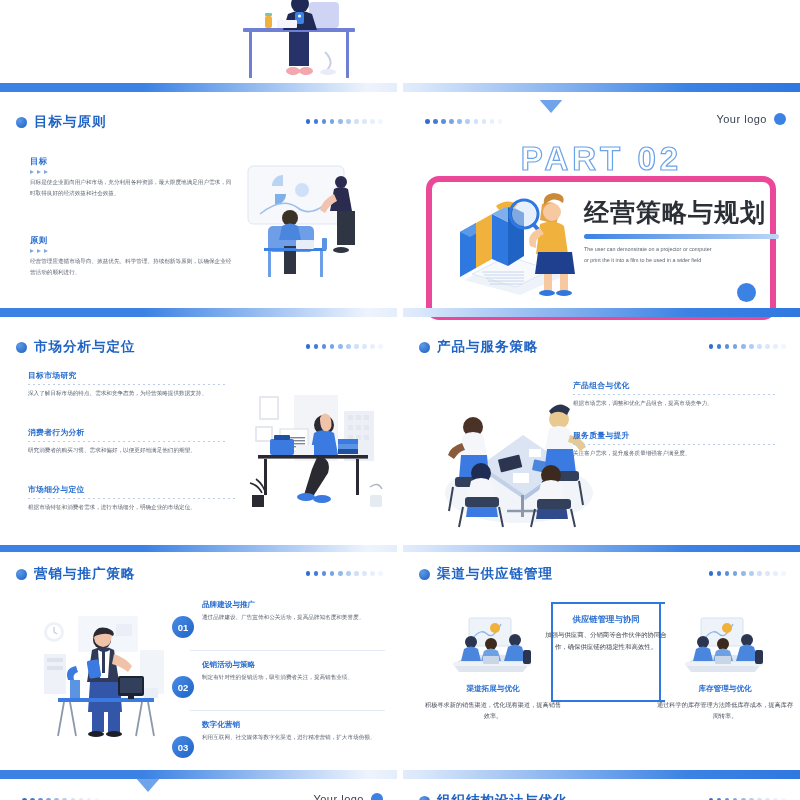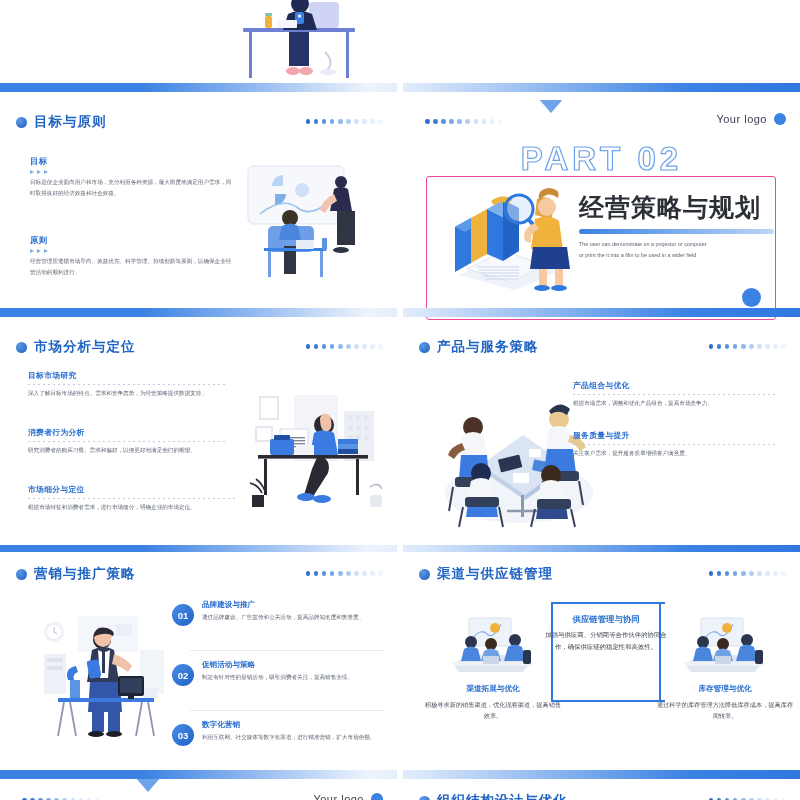--- a/index.html
+++ b/index.html
@@ -65,21 +65,21 @@
   .blk .arrows { display:flex; gap:3px; margin-bottom:3px; }
   .blk .arrows span { width:0;height:0;border-left:4px solid #7fa9e0;border-top:2.6px solid transparent;border-bottom:2.6px solid transparent;}
   .blk p { width:205px; font-size:5.6px; line-height:2.0; color:#5b6370; }
   .part-label {
     position:absolute; left:0; right:0; top:40px; text-align:center;
     font-size:33px; font-weight:700; letter-spacing:4px;
     color:transparent; -webkit-text-stroke:1.2px #6ba3ea;
   }
   .part-card {
     position:absolute; left:23px; top:76px; width:350px; height:144px;
-    border:1px solid #ec4899; border-radius:3px; background:#fff;
+    border:6px solid #ec4899; border-radius:13px; background:#fff;
   }
   .part-cn {
     position:absolute; left:152px; top:14px;
     font-size:25px; font-weight:700; letter-spacing:1px; color:#2b2f36;
   }
   .part-bar { position:absolute; left:152px; top:52px; width:195px; height:5px;
     background:linear-gradient(to right,#3b82e4,#bcd6f5); border-radius:3px; }
   .part-en { position:absolute; left:152px; top:62px; width:190px;
     font-size:5.4px; line-height:2.1; color:#5d6672; }
   .part-dot-lg { position:absolute; right:14px; bottom:12px; width:19px; height:19px; border-radius:50%; background:#3b82e4;}
@@ -93,21 +93,21 @@
   .pblk h4 { font-size:7.8px; font-weight:700; color:#2a6fd0; letter-spacing:.3px;}
   .pblk p  { font-size:5.6px; line-height:1.85; color:#5b6370; }
 
   
   .numrow { position:absolute; left:172px; width:215px; display:flex; gap:8px; }
   .numrow .badge {
     flex:none; width:22px; height:22px; border-radius:50%;
     background:linear-gradient(135deg,#4a8ce8,#1f63c4);
     color:#fff; font-size:9.5px; font-weight:700;
     display:flex; align-items:center; justify-content:center;
-    margin-top:4px;
+    margin-top:16px;
   }
   .numrow h4 { font-size:7.6px; font-weight:700; color:#2a6fd0; margin-bottom:2px;}
   .numrow p { font-size:5.6px; line-height:1.9; color:#5b6370; width:180px;}
   .hr-soft { position:absolute; left:190px; width:195px; height:1px; background:#e4ebf5; }
 
   
   .col3 { position:absolute; text-align:center; }
   .col3 h4 { font-size:7.6px; font-weight:700; color:#2a6fd0; margin-bottom:5px;}
   .col3 p  { font-size:6.2px; line-height:1.85; color:#4a515c;}
   .sc-box {

